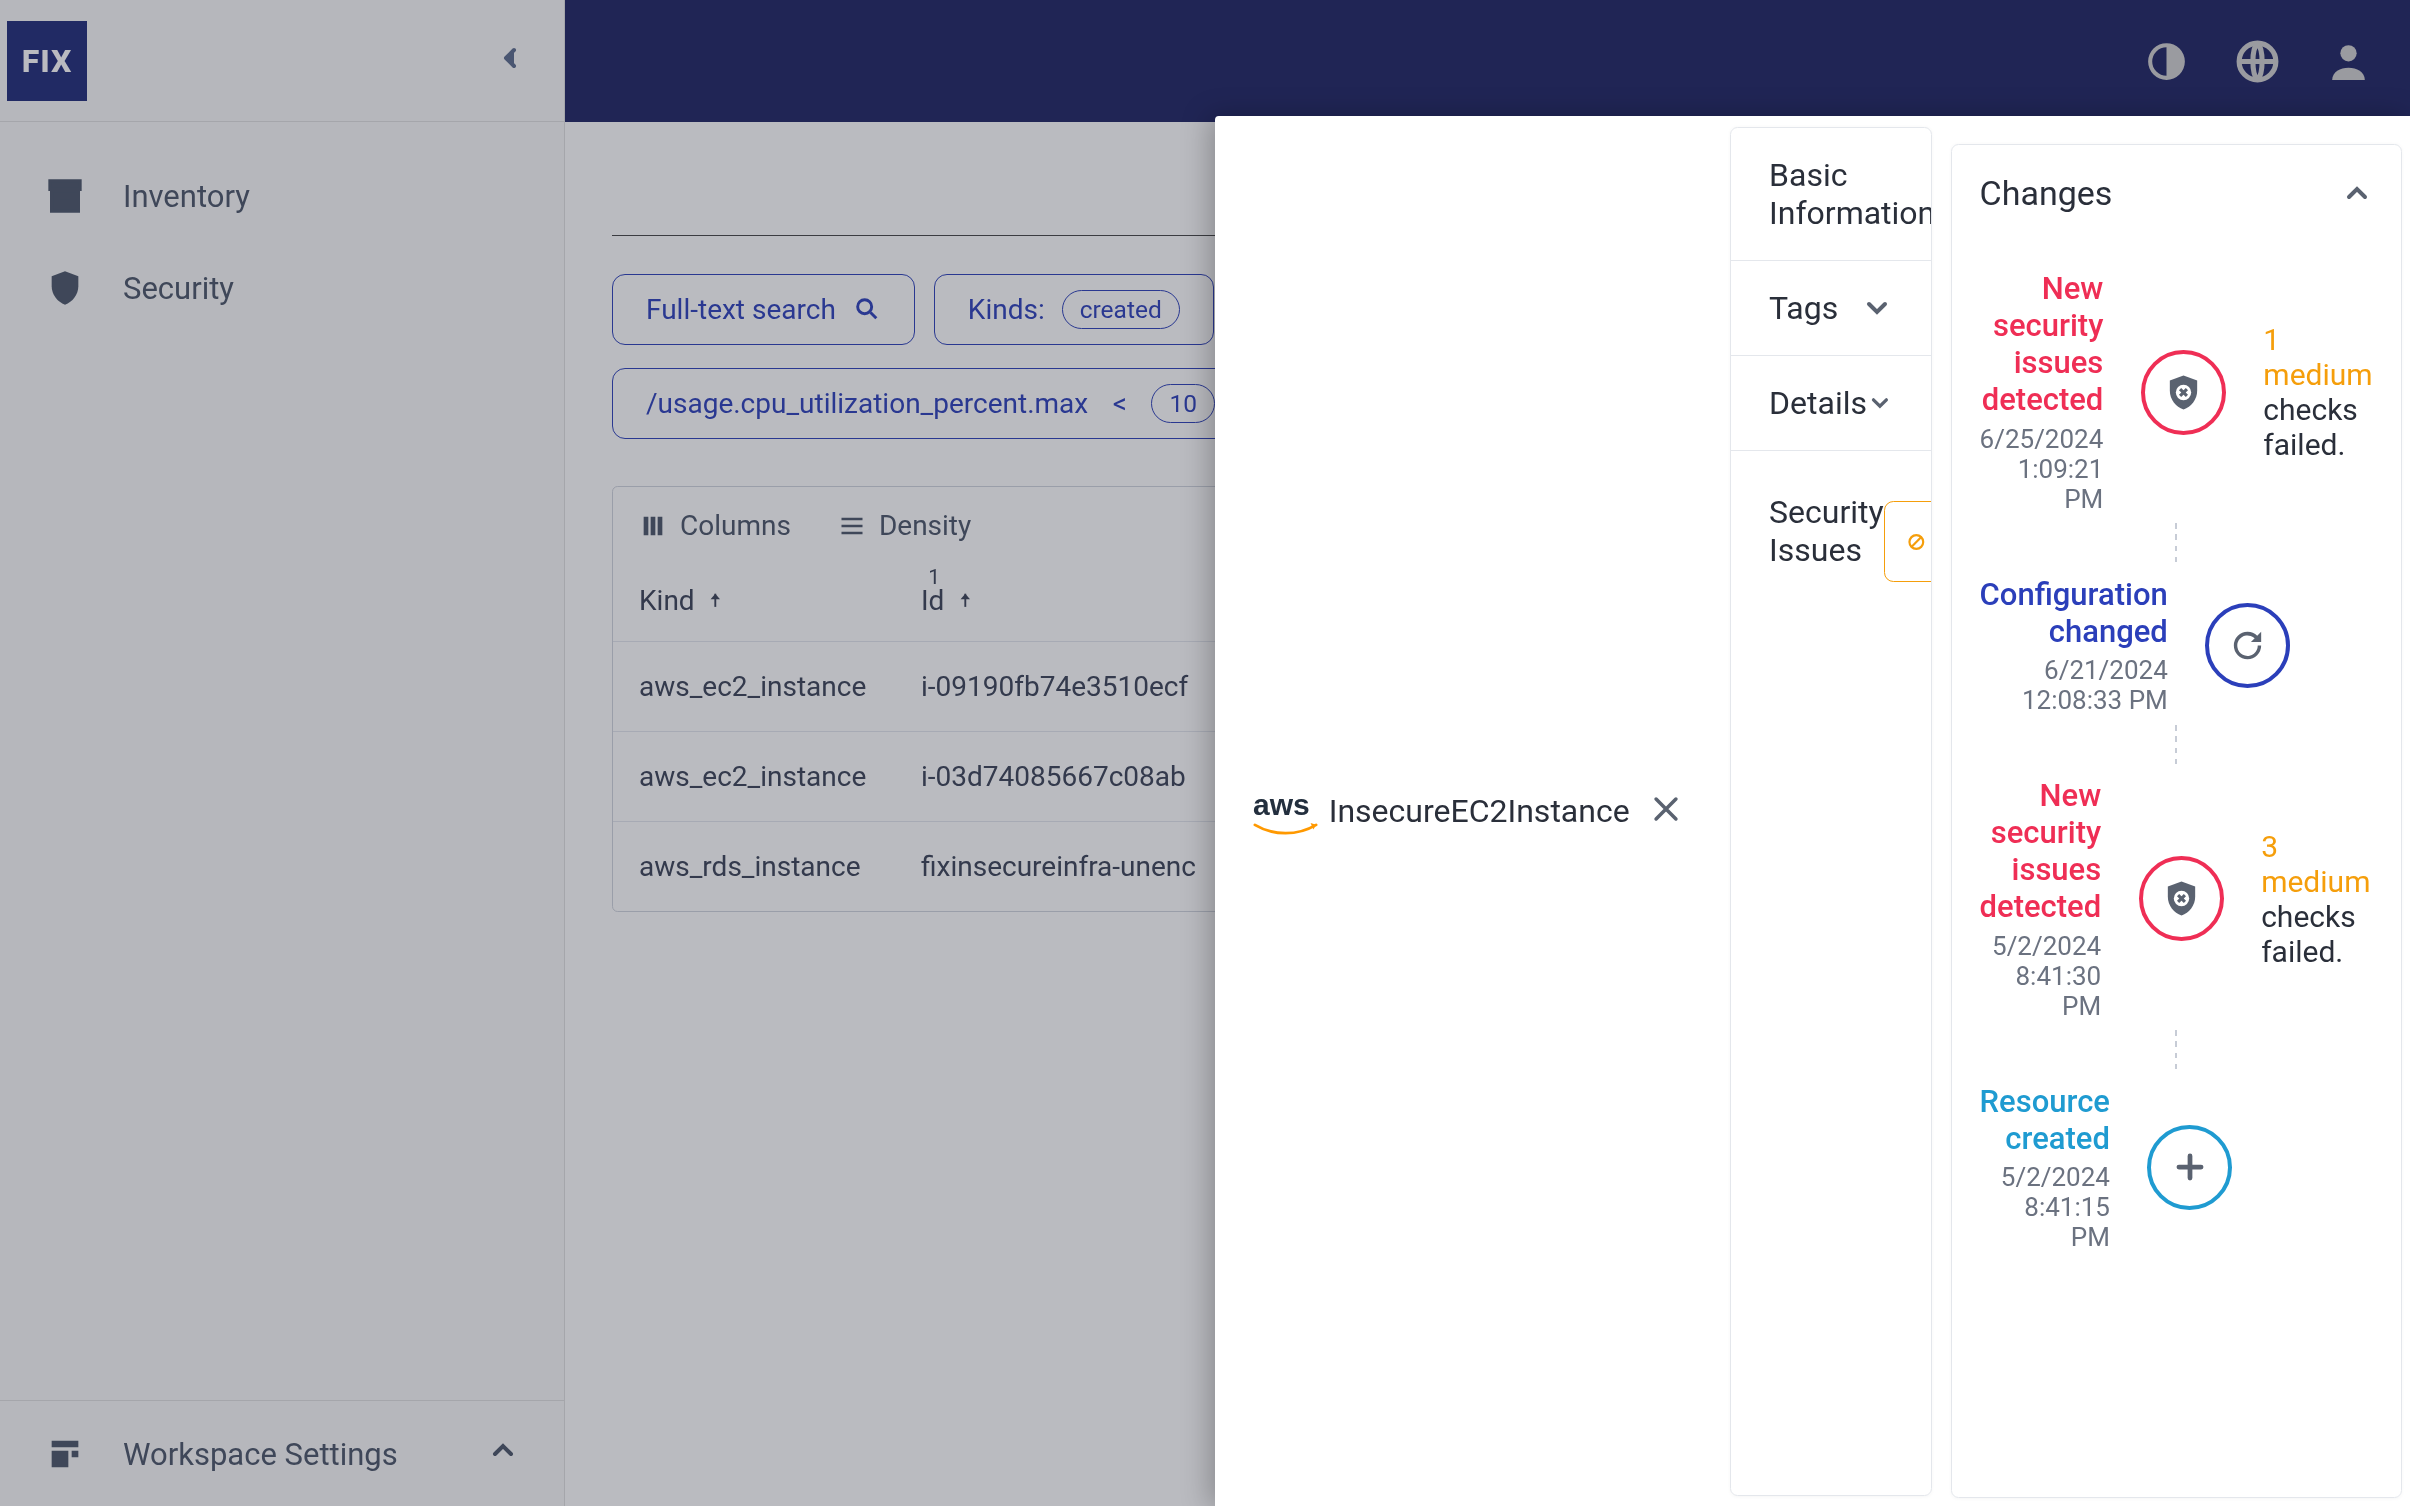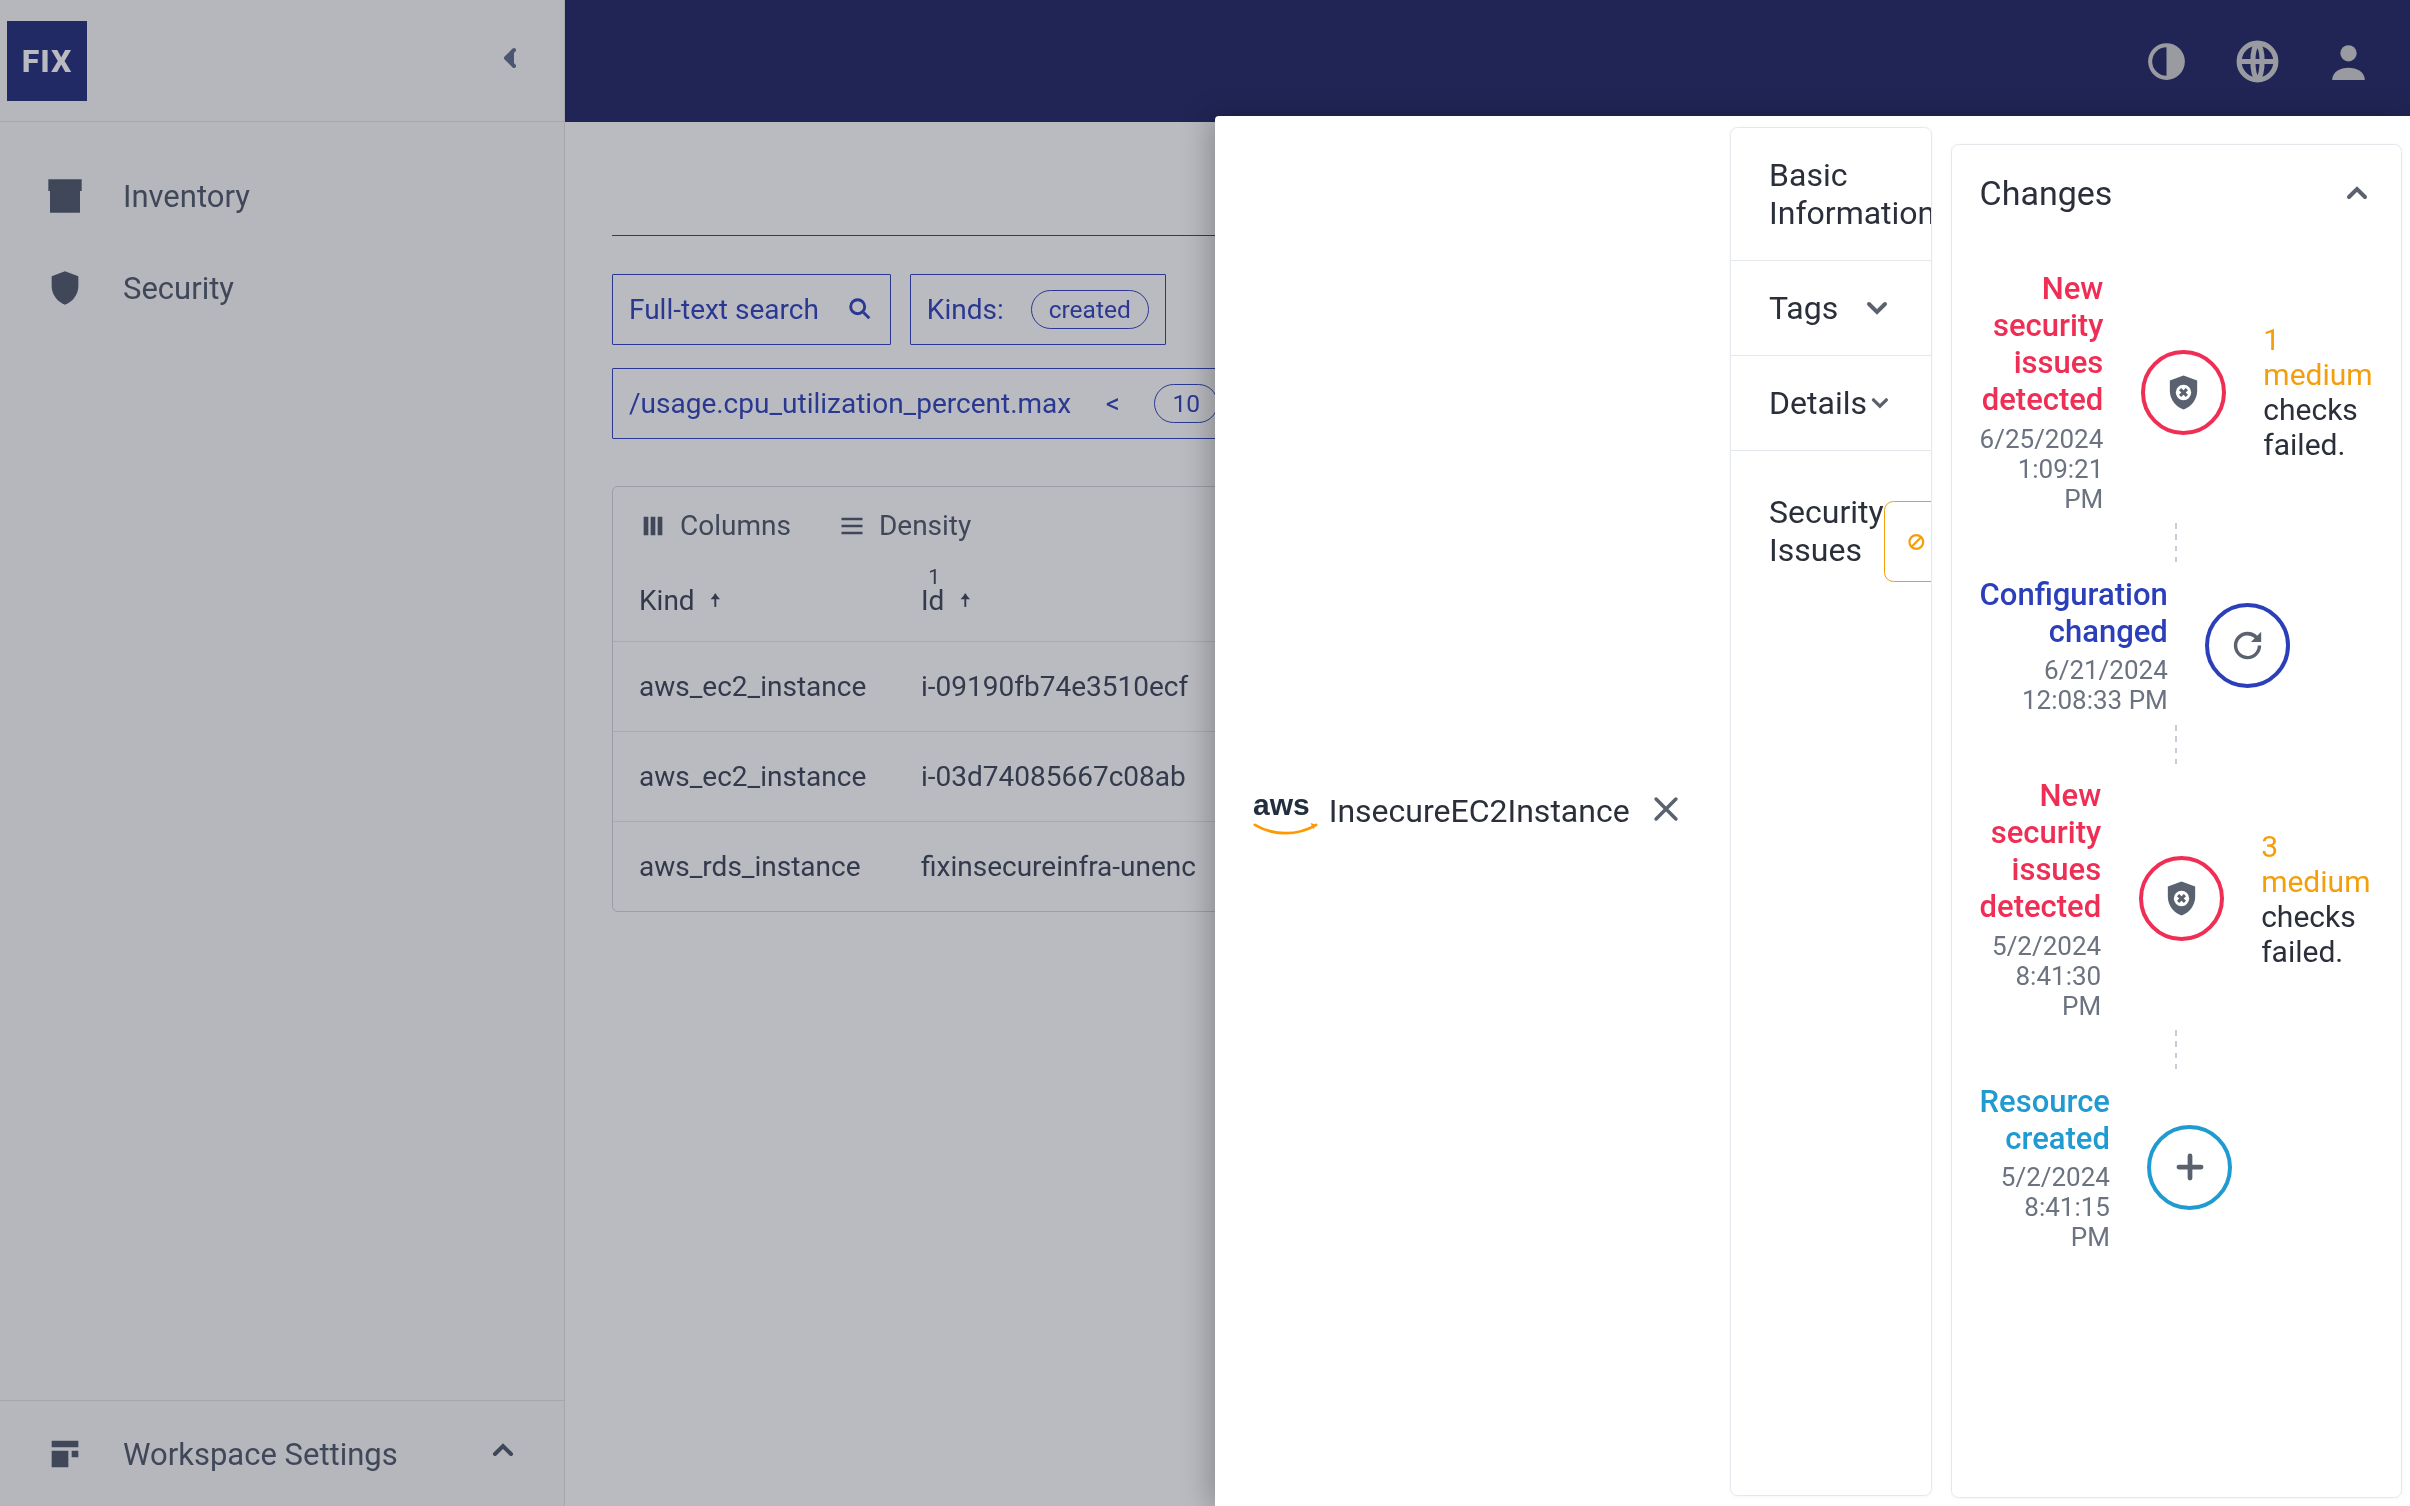--- a/index.html
+++ b/index.html
@@ -19,21 +19,21 @@
   .ws-settings { display: flex; align-items: center; gap: 38px; padding: 33px 45px; color: #4a5568; font-size: 31px; }
   .ws-settings .chev { margin-left: auto; }
   
   
   .main { flex: 1; display: flex; flex-direction: column; background: #fff; }
   .topbar { height: 122px; background: #1d2362; display: flex; align-items: center; justify-content: flex-end; padding: 0 38px; gap: 42px; }
   .topbar svg { width: 49px; height: 49px; fill: #d0d0d0; cursor: pointer; }
   
   .content { flex: 1; padding: 38px 47px; position: relative; }
   .filters-row { display: flex; gap: 19px; margin-bottom: 23.5px; margin-top: 75px; border-top: 1.9px solid #444; padding-top: 38px;}
-  .chip { border: 1.9px solid #2b3fba; color: #2b3fba; border-radius: 1px; padding: 15px 16px; font-size: 28px; display: inline-flex; align-items: center; gap: 27px; }
+  .chip { border: 1.9px solid #2b3fba; color: #2b3fba; border-radius: 13px; padding: 15px 33px; font-size: 28px; display: inline-flex; align-items: center; gap: 17px; }
   .chip .pill { border: 1.9px solid #2b3fba; border-radius: 941px; padding: 3.8px 17px; font-size: 24.5px; }
   .chip-secondary { border-color: #2b3fba; }
   .filters-row2 { display: flex; gap: 17px; margin-bottom: 47px; }
   
   .table-wrap { border: 0.9px solid #d0d4dd; border-radius: 5.6px; }
   .tbl-toolbar { display: flex; gap: 47px; padding: 22.6px 26px; color: #4a5568; font-size: 28px; align-items: center;}
   .tbl-toolbar .tool { display: inline-flex; align-items: center; gap: 13px; }
   .thead { display: grid; grid-template-columns: 282px 320px 1fr; padding: 19px 26px 24.5px; color: #3a4256; font-size: 28px; }
   .th { display: flex; align-items: center; gap: 9.4px; position: relative;}
   .th .sup { position: absolute; top: -19px; right: -19px; font-size: 21px; }

